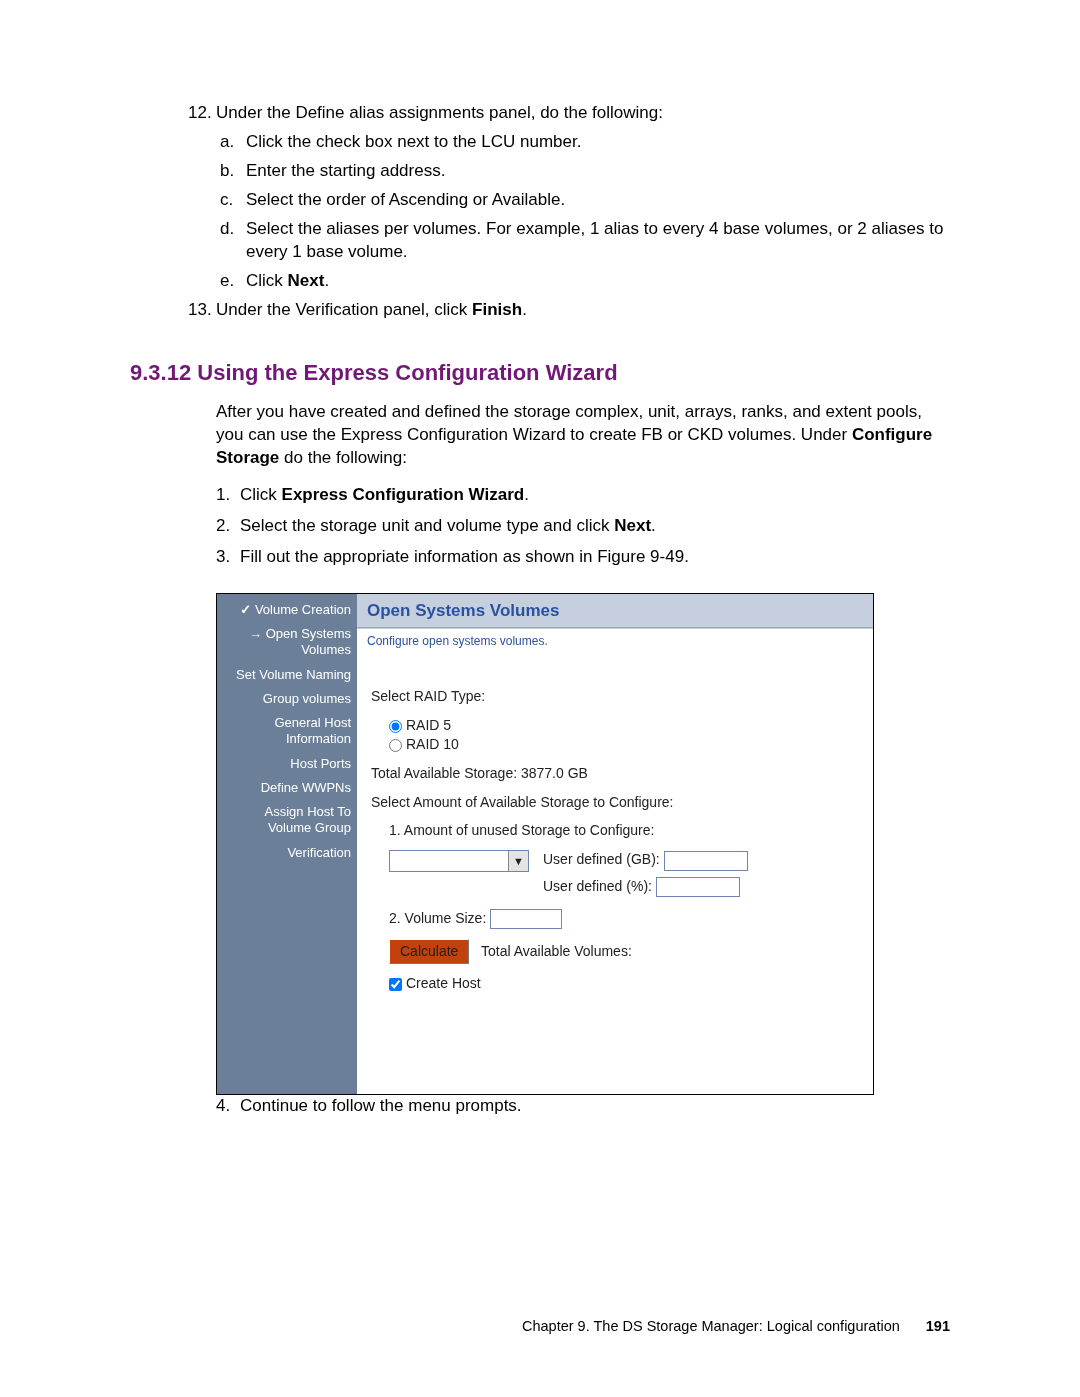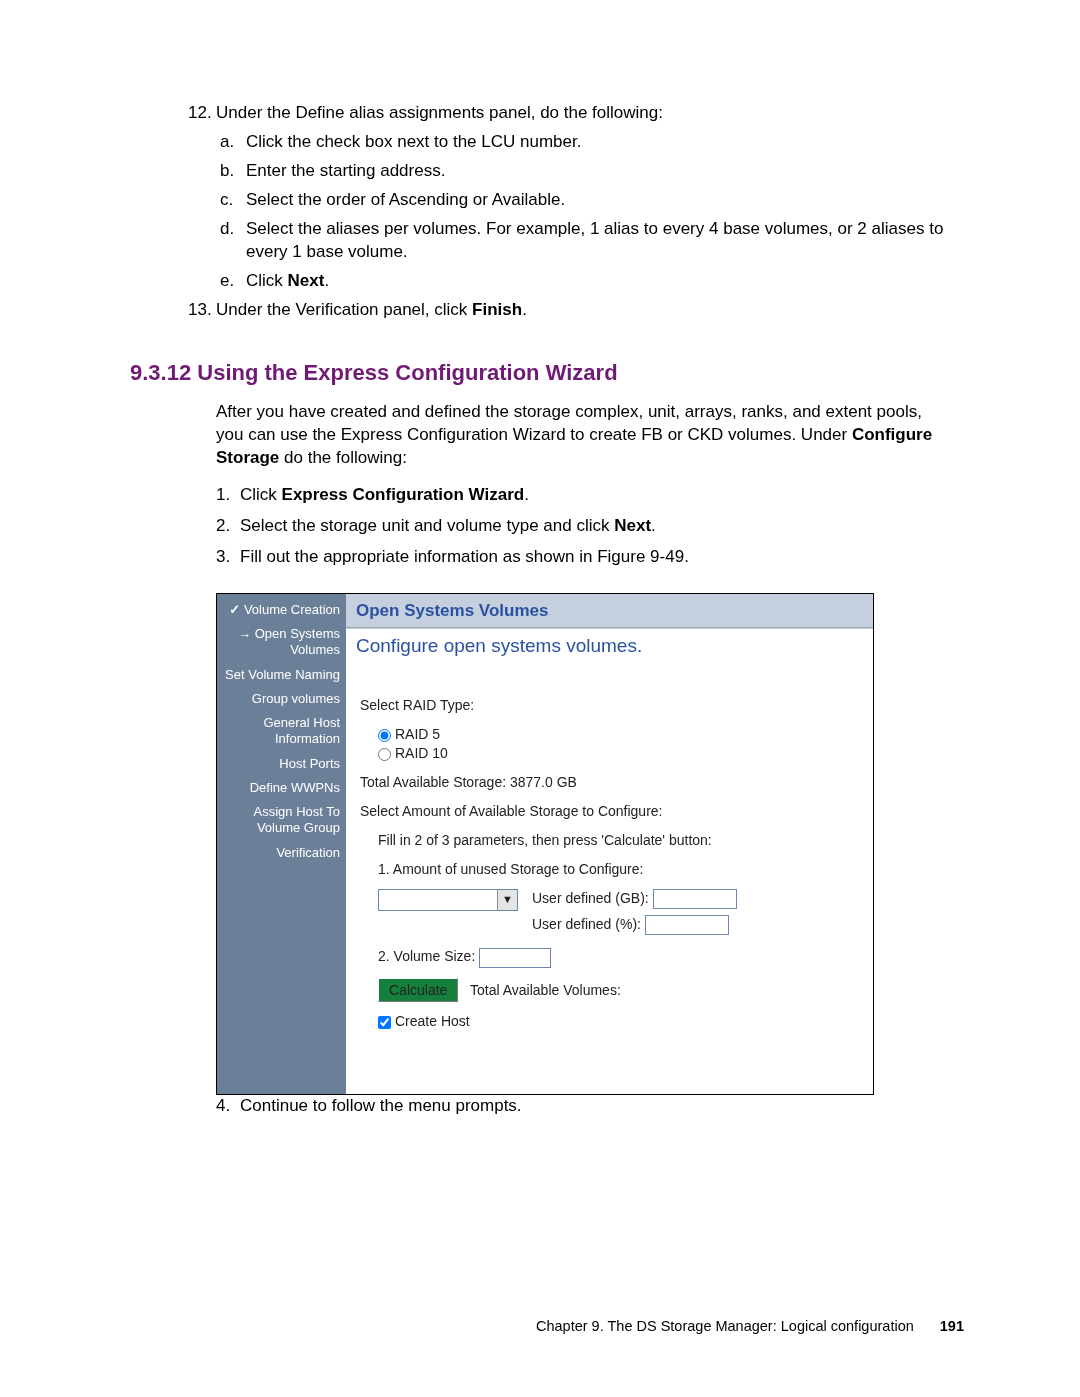--- a/index.html
+++ b/index.html
@@ -38,21 +38,21 @@
     border: 1px solid #000;
     background: #fff;
   }
   .wiz {
     display: flex;
     height: 500px;
     font-family: Arial, sans-serif;
     font-size: 15px;
   }
   .wiz-side {
-    width: 129px;
+    width: 140px;
     background: #6c7f99;
     color: #fff;
     padding: 8px 6px 0 6px;
     text-align: right;
     font-size: 13px;
     line-height: 1.25;
   }
   .wiz-side .step { margin-bottom: 8px; }
   .wiz-side .check::before { content: "✓ "; font-weight: bold; }
   .wiz-side .arrow::before { content: "→ "; font-weight: bold; color:#fff; }
@@ -63,21 +63,21 @@
     border-bottom: 1px solid #9aa;
   }
   .wiz-title {
     color: #2a52a0;
     font-weight: bold;
     font-size: 17px;
     padding: 6px 10px 4px 10px;
   }
   .wiz-sub {
     color: #2a52a0;
-    font-size: 19px;
+    font-size: 12px;
     padding: 4px 10px 6px 10px;
     background: #fff;
     border-top: 1px solid #c6cfde;
   }
   .wiz-body {
     padding: 10px 14px;
     font-size: 14px;
     color: #222;
     flex: 1;
   }
@@ -99,35 +99,35 @@
     height: 22px;
     vertical-align: middle;
     background: #fff;
   }
   .sel .body { width: 118px; }
   .sel .btn { width: 20px; background: #e4e4e4; border-left: 1px solid #888; display:flex;align-items:center;justify-content:center; font-size:11px;}
   .btn3d {
     display: inline-block;
     padding: 2px 10px;
     font-size: 14px;
-    background: #15803d;
+    background: #c2410c;
     border: 1.5px solid #7a7a7a;
     border-top-color: #fff;
     border-left-color: #fff;
   }
   .indent1 { margin-left: 18px; }
   .figure-caption {
     font-style: italic;
     font-size: 13.5px;
     margin: 6px 0 18px 86px;
   }
   .footer {
     position: absolute;
     bottom: 60px;
-    right: 116px;
+    right: 130px;
     font-size: 14.5px;
   }
   .footer-num { font-weight: bold; margin-left: 22px; }
 </style>
 </head>
 <body>
 
 <div class="page">
 
   <div class="ol-main">
@@ -213,21 +213,20 @@
           <div style="height:22px"></div>
           <div class="blk">Select RAID Type:</div>
           <div class="indent1">
             <input type="radio" class="radio" checked="" style=""><span>RAID 5</span>
           </div>
           <div class="indent1" style="margin-bottom:10px">
             <input type="radio" class="radio" style=""><span>RAID 10</span>
           </div>
           <div class="blk">Total Available Storage: 3877.0 GB</div>
           <div class="blk">Select Amount of Available Storage to Configure:</div>
-          <div class="indent1 blk">Fill in 2 of 3 parameters, then press 'Calculate' button:</div>
 
           <div class="indent1 blk">1. Amount of unused Storage to Configure:</div>
           <div class="indent1" style="display:flex; gap:14px; align-items:flex-start; margin-bottom:12px;">
             <span class="sel">
                 <span class="body"></span>
                 <span class="btn">▼</span>
               </span>
             <div>
               <div style="margin-bottom:6px"><span>User defined (GB):</span> <span class="fld w80"></span></div>
               <div><span>User defined (%):</span> <span class="fld w80"></span></div>

